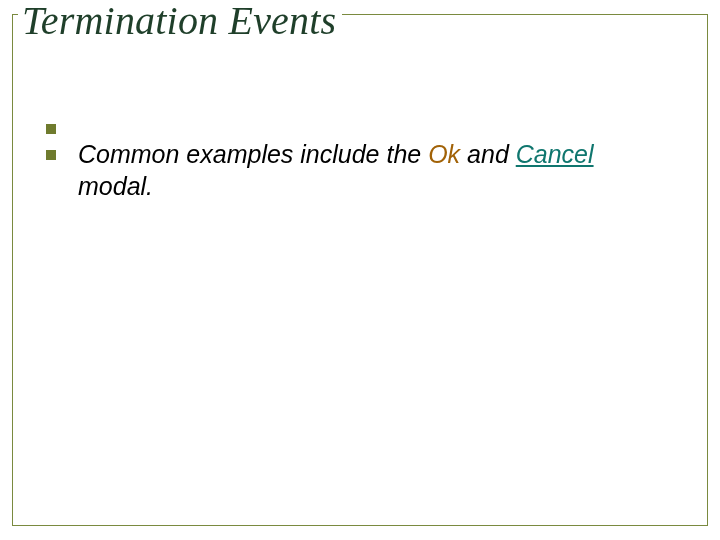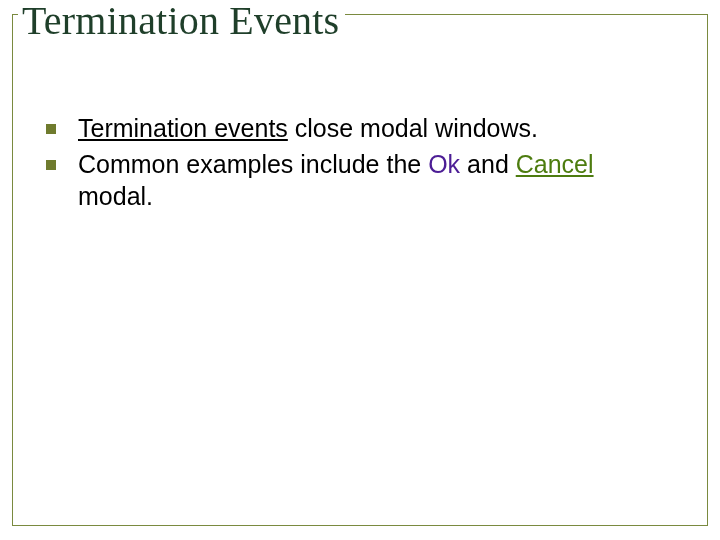--- a/index.html
+++ b/index.html
@@ -1,15 +1,15 @@
 <!DOCTYPE html>
 <html><head>
 <meta charset="utf-8">
 <style>
-  * { margin: 0; padding: 0; box-sizing: border-box; }
+  * { margin: 0; padding: 0; box-sizing: border-box; font-style: italic; }
   html, body { width: 720px; height: 540px; }
   body {
     background: #ffffff;
     font-family: "Times New Roman", Times, serif;
     position: relative;
   }
   .frame {
     position: absolute;
     left: 12px;
     top: 14px;
@@ -50,39 +50,36 @@
     margin-top: 12px;
     margin-right: 22px;
   }
   .line {
     font-family: Arial, Helvetica, sans-serif;
     font-size: 25px;
     color: #000000;
     line-height: 1.28;
   }
   .ul { text-decoration: underline; }
-  .ok { color: #4c1d95; }
-  .cancel { color: #4d7c0f; text-decoration: underline; }
+  .ok { color: #a16207; }
+  .cancel { color: #0f766e; text-decoration: underline; }
 </style>
 </head>
 <body>
 
 <div class="frame"></div>
 
 <div class="title-wrap">
   <div class="title">Termination Events</div>
 </div>
 
 <div class="content">
 
   <div class="row">
     <div class="bullet"></div>
-    <div class="line">
-      <span></span><span class="ul">Termination events</span><span> close modal windows.</span>
-    </div>
   </div>
 
   <div class="row">
     <div class="bullet"></div>
     <div class="line">
       <span>Common examples include the </span><span class="ok">Ok</span><span> and </span><span class="cancel">Cancel</span><span> modal.</span>
     </div>
   </div>
 
 </div>

